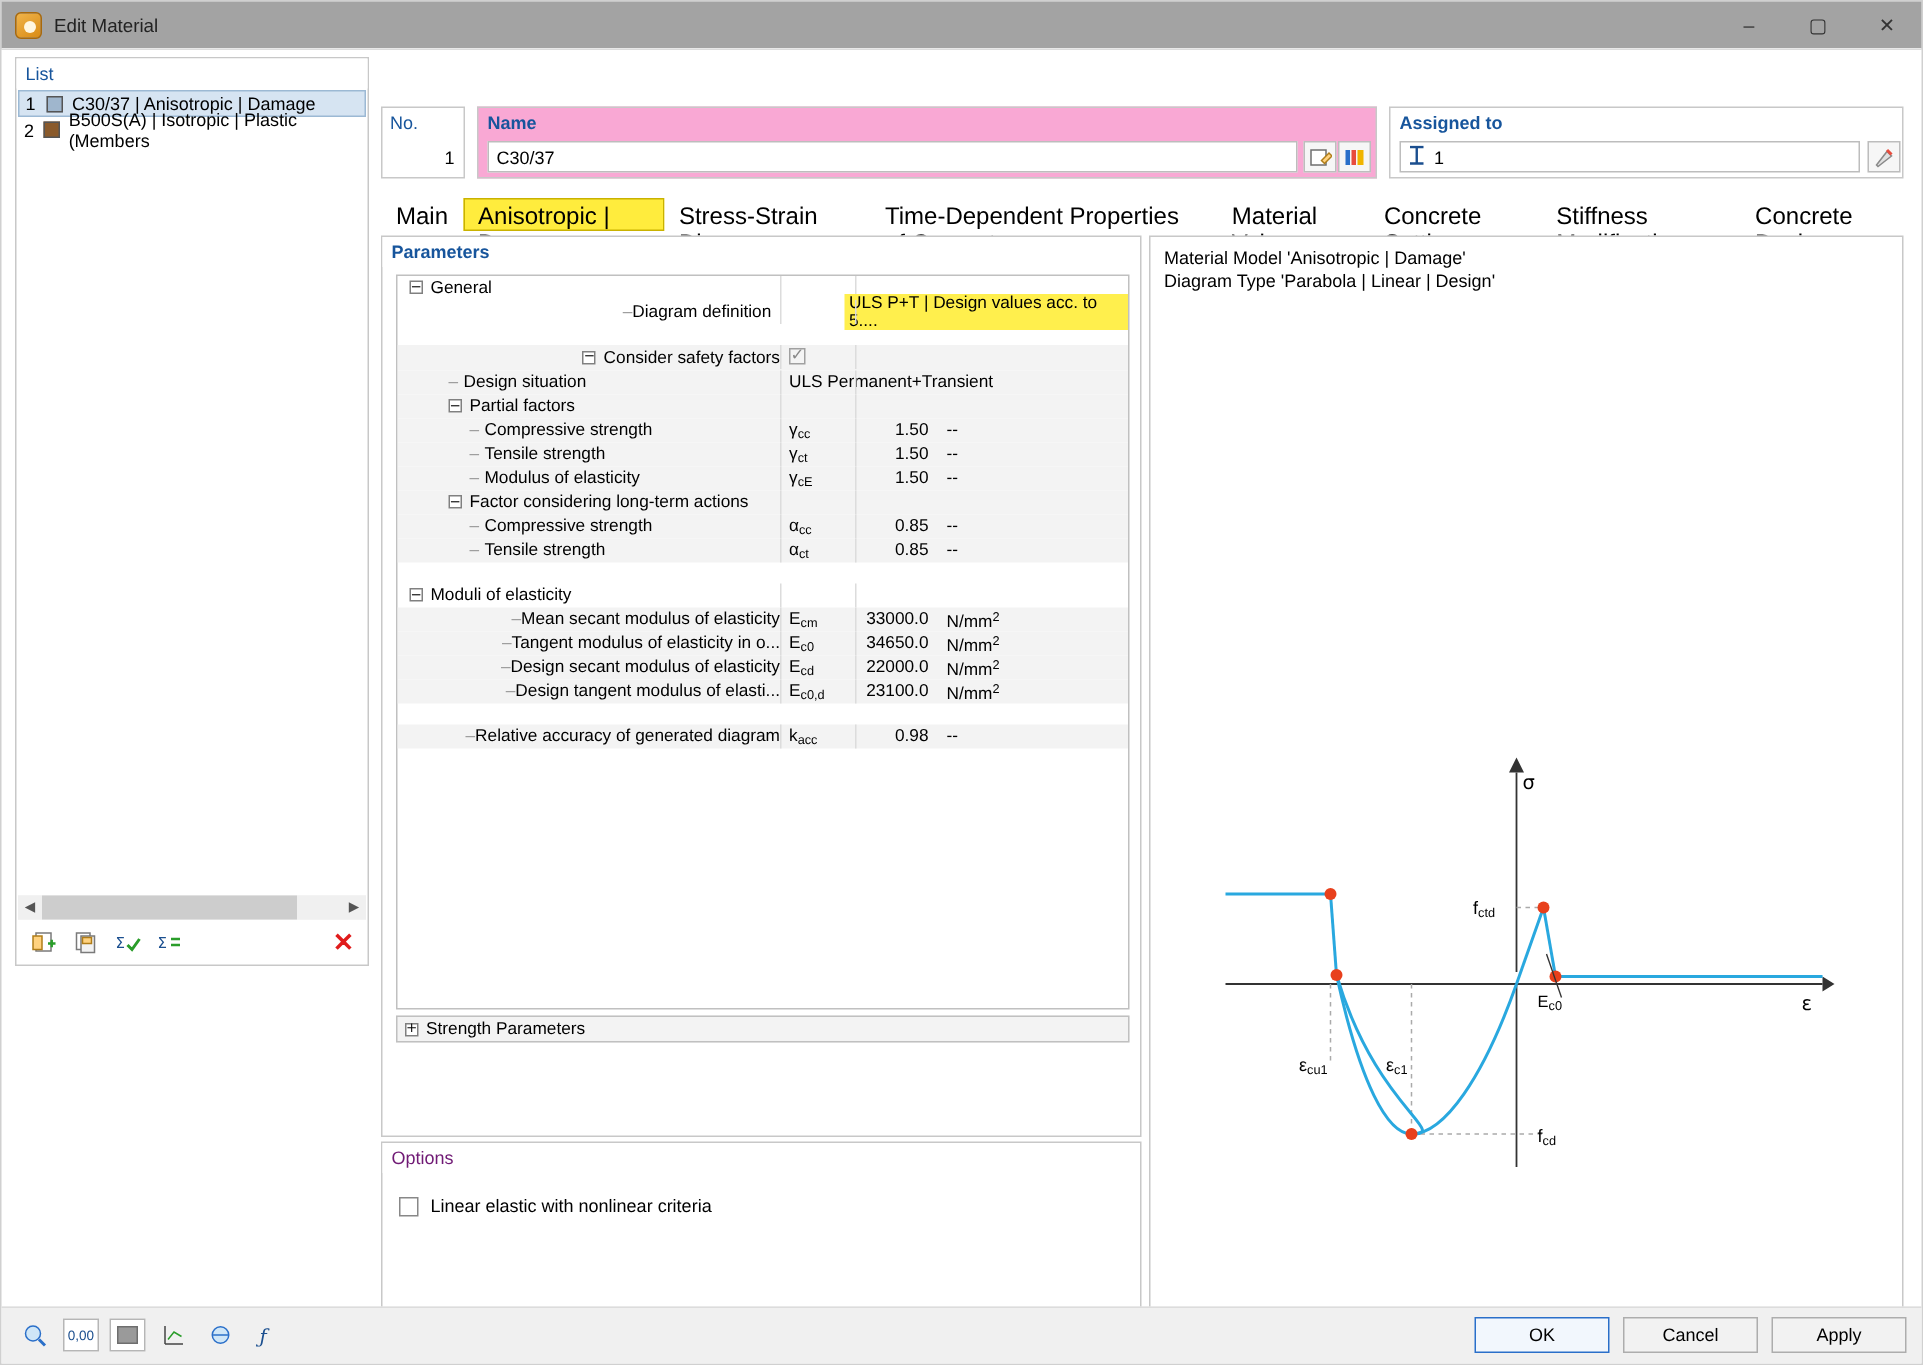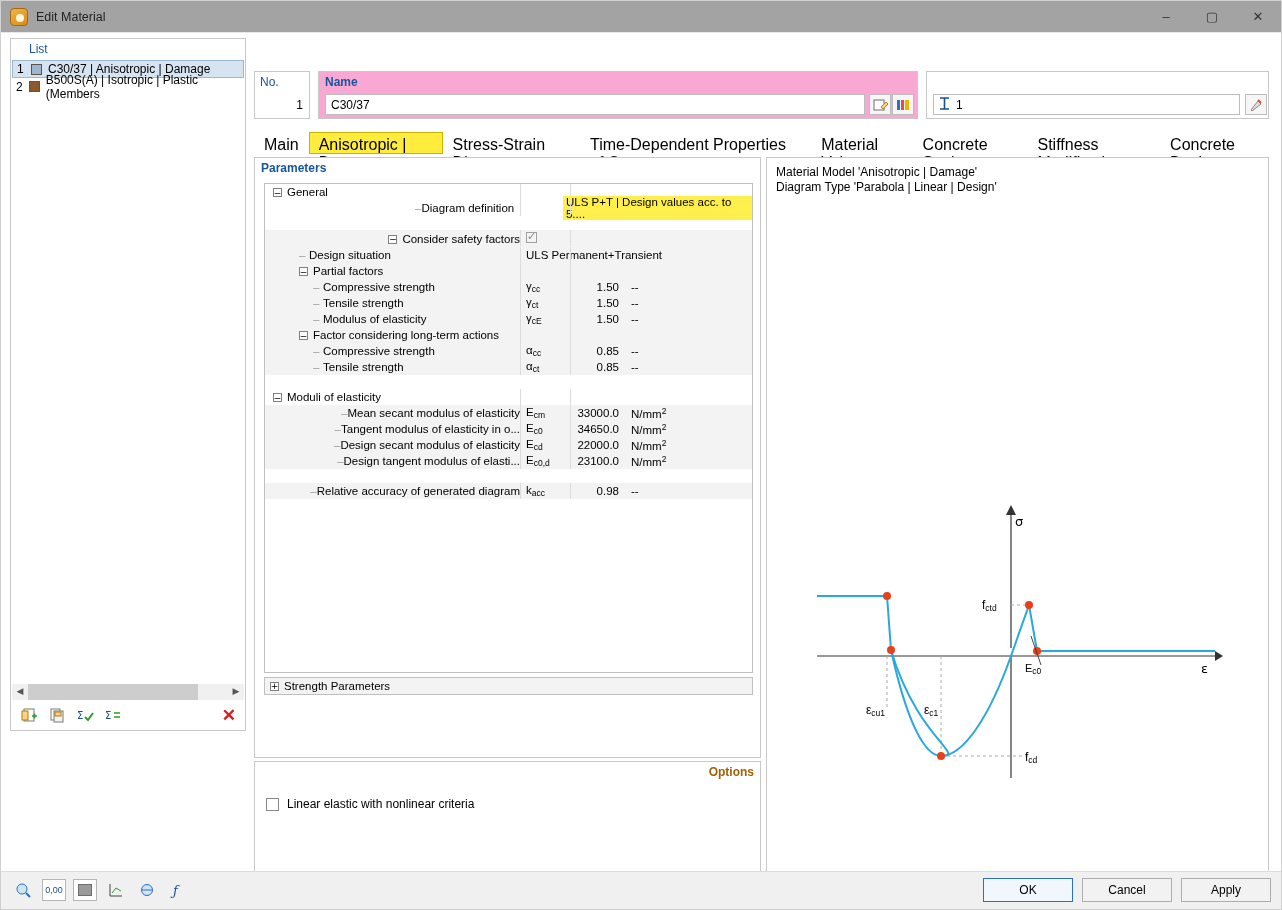--- a/index.html
+++ b/index.html
@@ -21,21 +21,21 @@
       background:linear-gradient(145deg,#f0b44b,#d98b14); border:1px solid #a8690c; }
   .titlebar .app-icon .gear:after { content:""; position:absolute; left:5px; top:5px; width:8px; height:8px; border-radius:50%; background:#fff6e0; }
   .titlebar .title { font-size:12.5px; color:#222; }
   .winbtns { margin-left:auto; display:flex; height:32px; }
   .winbtn { width:46px; height:32px; display:flex; align-items:center; justify-content:center; color:#333; font-size:13px; }
 
   
   .body-area { position:relative; height:839px; }
 
   
-  .list-panel { position:absolute; left:9px; top:5px; width:236px; height:693px; border:1px solid #c8c8c8; background:#fff;padding-left:12px; }
+  .list-panel { position:absolute; left:9px; top:5px; width:236px; height:606px; border:1px solid #c8c8c8; background:#fff; }
   .panel-head { height:20px; padding:3px 6px 0 6px; color:#17559c; font-size:12px; background:#fff; }
   .list-items { position:absolute; left:1px; top:21px; right:1px; bottom:48px; overflow:hidden; }
   .list-item { display:flex; align-items:center; height:17px; padding-left:4px; font-size:12px; }
   .list-item.selected { background:#d6e4f2; border:1px solid #9cb9d4; height:18px; }
   .sw { width:11px; height:11px; margin-right:6px; border:1px solid #555; }
   .sw.blue { background:#9fb6cd; }
   .sw.brown { background:#8a5a2b; }
   .list-num { width:14px; }
   .hscroll { position:absolute; left:1px; right:1px; bottom:30px; height:16px; background:#f0f0f0; display:flex; align-items:center; }
   .hscroll .arrow { width:16px; height:16px; text-align:center; line-height:15px; font-size:9px; color:#555; background:#f0f0f0; }
@@ -94,21 +94,21 @@
   .tree-d { padding-left:48px; }
   .dash { display:inline-block; width:10px; color:#9a9a9a; }
   .hl { background:#ffef4d; display:inline-block; padding:0 3px; }
   .chk { width:11px; height:11px; border:1px solid #a0a0a0; background:#f4f4f4; display:inline-block; position:relative; }
   .chk:after { content:"✓"; position:absolute; left:0px; top:-3px; font-size:11px; color:#888; }
   .strength-bar { position:absolute; left:9px; top:519px; width:489px; height:18px; border:1px solid #c0c0c0; background:#f3f3f3;
       display:flex; align-items:center; padding-left:5px; font-size:11.5px; }
 
   
   .options-panel { position:absolute; left:253px; top:728px; width:507px; height:124px; border:1px solid #c8c8c8; background:#fff; }
-  .options-panel .panel-head { color:#a16207; font-weight:bold;text-align:right; }
+  .options-panel .panel-head { color:#701a75; font-weight:normal; }
   .opt-row { position:absolute; left:11px; top:35px; display:flex; align-items:center; gap:8px; font-size:12px; }
   .cbox { width:13px; height:13px; border:1px solid #888; background:#fff; }
 
   
   .diagram-panel { position:absolute; left:765px; top:124px; width:503px; height:728px; border:1px solid #c8c8c8; background:#fff; }
   .dg-title { position:absolute; left:9px; top:7px; font-size:12px; line-height:15px; white-space:pre; }
 
   
   .bottombar { position:absolute; left:0; bottom:0; width:1280px; height:38px; background:#f0f0f0; border-top:1px solid #dcdcdc; }
   .bb-tools { position:absolute; left:10px; top:7px; display:flex; gap:7px; align-items:center; }
@@ -209,20 +209,21 @@
       <div class="name-btn b2">
         <svg width="15" height="14" viewBox="0 0 15 14">
             <rect x="1" y="2" width="3" height="10" fill="#2a6fc9"></rect>
             <rect x="5" y="2" width="3" height="10" fill="#e84c3d"></rect>
             <rect x="9" y="2" width="4" height="10" fill="#f0b400"></rect>
           </svg>
       </div>
     </div>
 
     <div class="assigned-box">
+      <div class="lbl">Assigned to</div>
       <div class="assigned-input">
         <span>
           <svg width="11" height="13" viewBox="0 0 11 13">
               <path d="M1 1h9M5.5 1v11M1 12h9" stroke="#1b4f8f" stroke-width="1.6" fill="none"></path>
             </svg>
         </span>
         <span>1</span>
       </div>
       <div class="assigned-btn">
         <svg width="14" height="14" viewBox="0 0 14 14">

